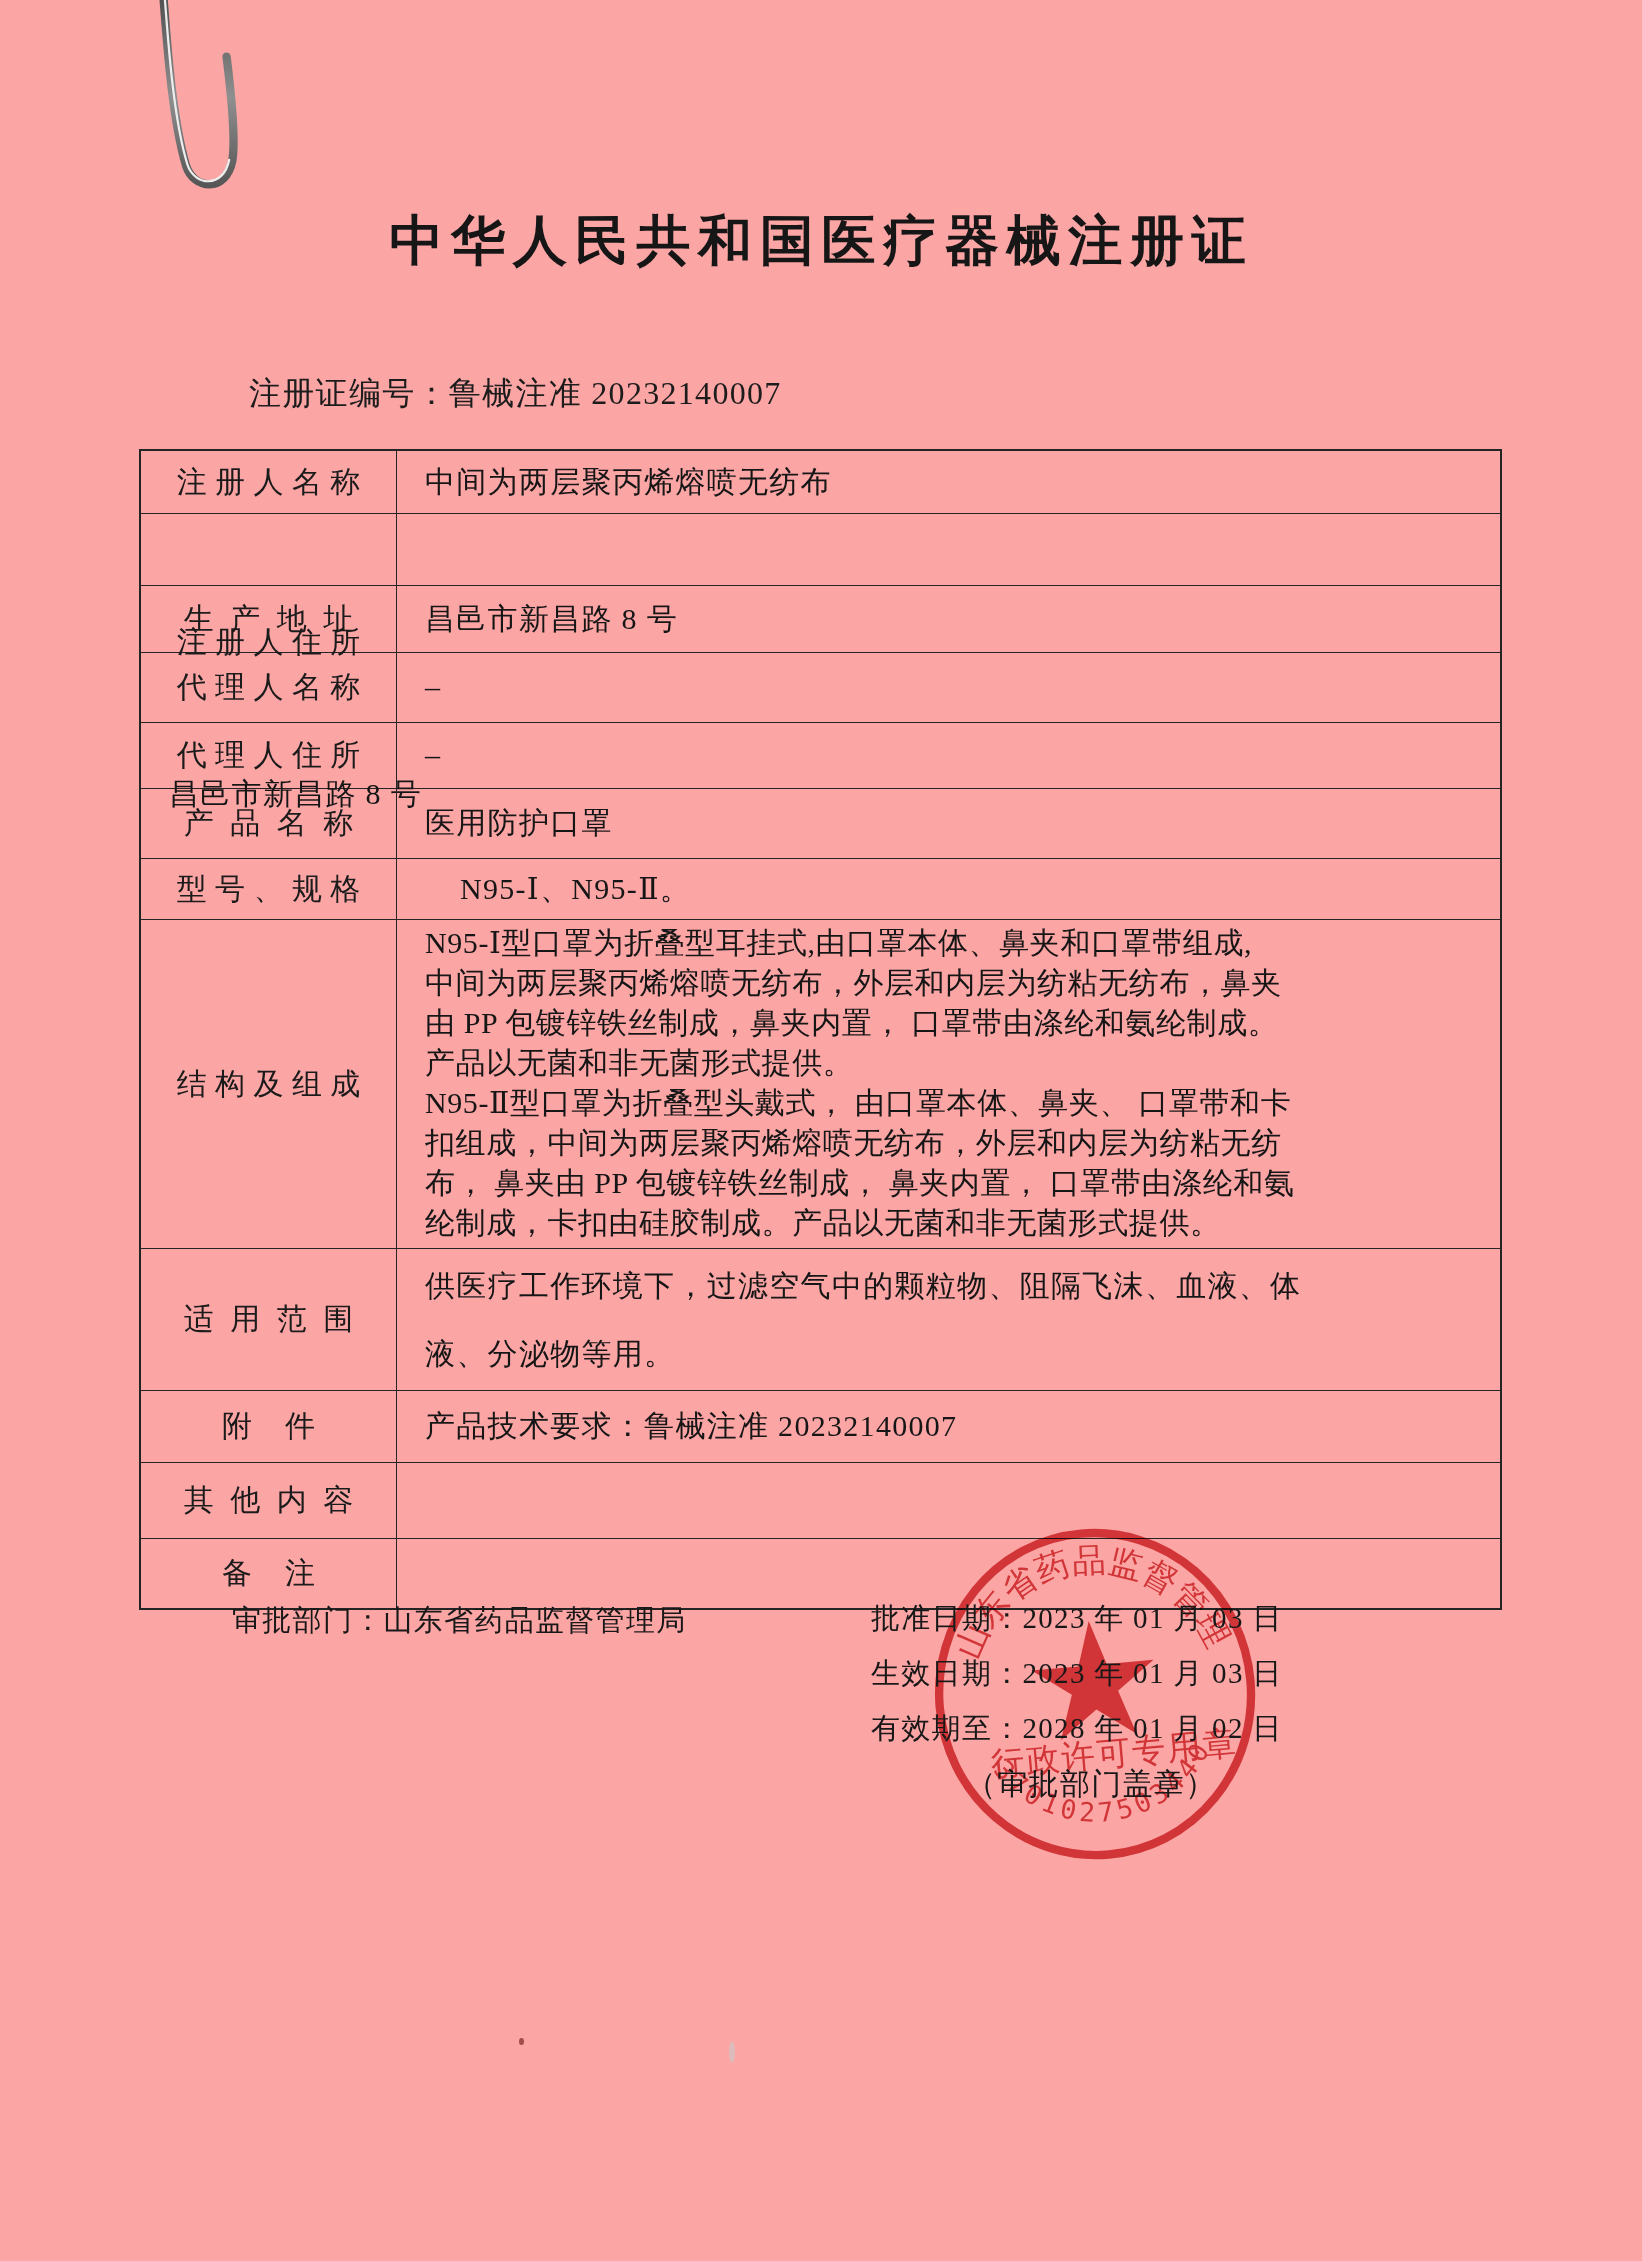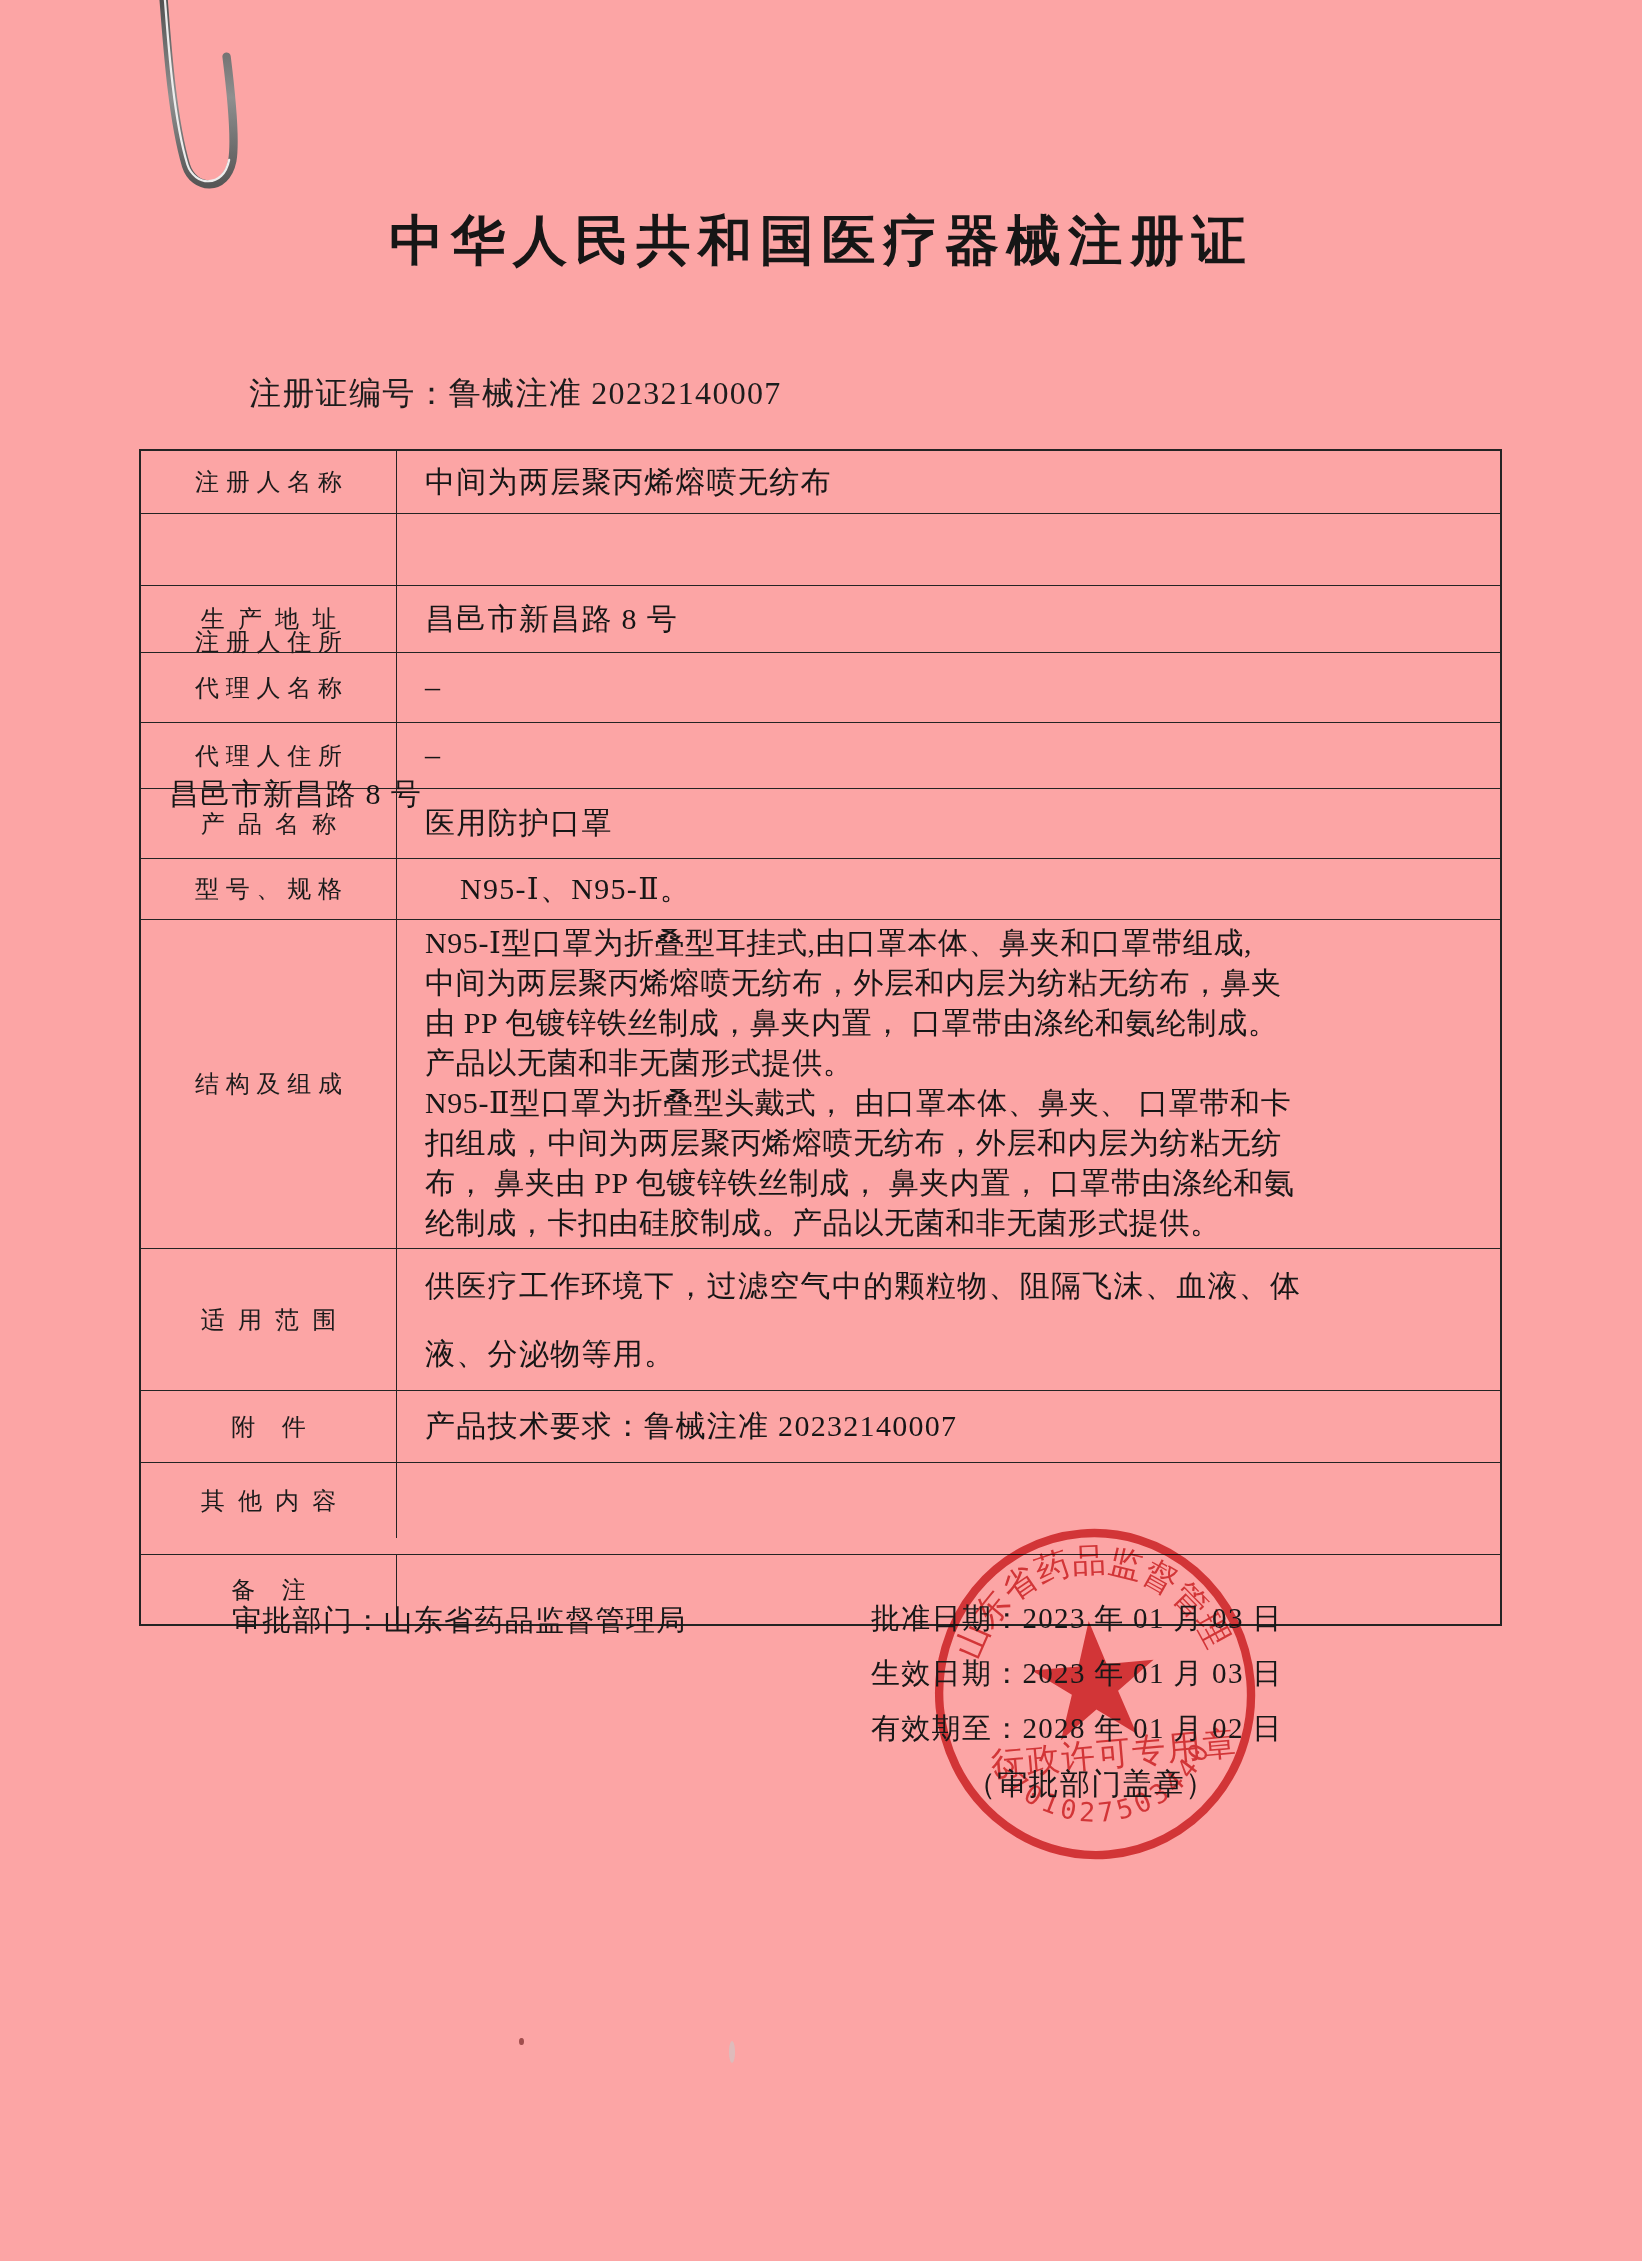--- a/index.html
+++ b/index.html
@@ -17,21 +17,21 @@
   
   #cert-table{
     position:absolute;left:139px;top:449px;width:1363px;
     border:2.6px solid #242424;box-sizing:border-box;background:transparent;
   }
   .trow{display:flex;box-sizing:border-box;border-top:1.9px solid #242424;}
   .trow:first-child{border-top:none;}
   .cell-label{
     width:256px;flex:0 0 256px;box-sizing:border-box;border-right:1.9px solid #242424;
     display:flex;align-items:center;justify-content:center;
-    font-size:24px;letter-spacing:.28em;text-indent:.28em;color:#1b1b1b;
+    font-size:30px;letter-spacing:.28em;text-indent:.28em;color:#1b1b1b;
   }
   .cell-label.ls-med{letter-spacing:.55em;text-indent:.55em;}
   .cell-label.ls-wide{letter-spacing:1.1em;text-indent:1.1em;}
   .cell-value{
     flex:1;box-sizing:border-box;display:flex;align-items:center;
     padding:3.9px 15.5px 3.9px 28px;font-size:30px;letter-spacing:1.3px;
     white-space:pre-wrap;line-height:1.35;color:#161616;
   }
   .trow:nth-child(1){height:62px;}
   .trow:nth-child(2){height:72px;flex-direction:column;}
@@ -39,21 +39,21 @@
   .trow:nth-child(4){height:70px;}
   .trow:nth-child(5){height:66px;}
   .trow:nth-child(6){height:70px;}
   .trow:nth-child(7){height:61px;gap:35px;}
   .trow:nth-child(8){height:329px;}
   .trow:nth-child(8) .cell-value{font-size:30px;line-height:40px;letter-spacing:0.6px;padding-top:2.6px;}
   .trow:nth-child(9){height:142px;}
   .trow:nth-child(9) .cell-value{line-height:68px;}
   .trow:nth-child(10){height:72px;}
   .trow:nth-child(11){height:76px;}
-  .trow:nth-child(12){height:70px;margin-top:16px;}
+  .trow:nth-child(12){height:70px;}
   
   .foot-text{position:absolute;font-size:29px;letter-spacing:1.3px;z-index:3;color:#181818;}
   #approval-dept{left:232px;top:1601px;}
   #approve-date{left:871px;top:1599px;}
   #effective-date{left:871px;top:1654px;}
   #expiry-date{left:871px;top:1709px;}
   #seal-note{left:966px;top:1764px;font-size:30px;}
   
   #official-stamp{
     position:absolute;left:934px;top:1526px;width:335px;height:335px;

